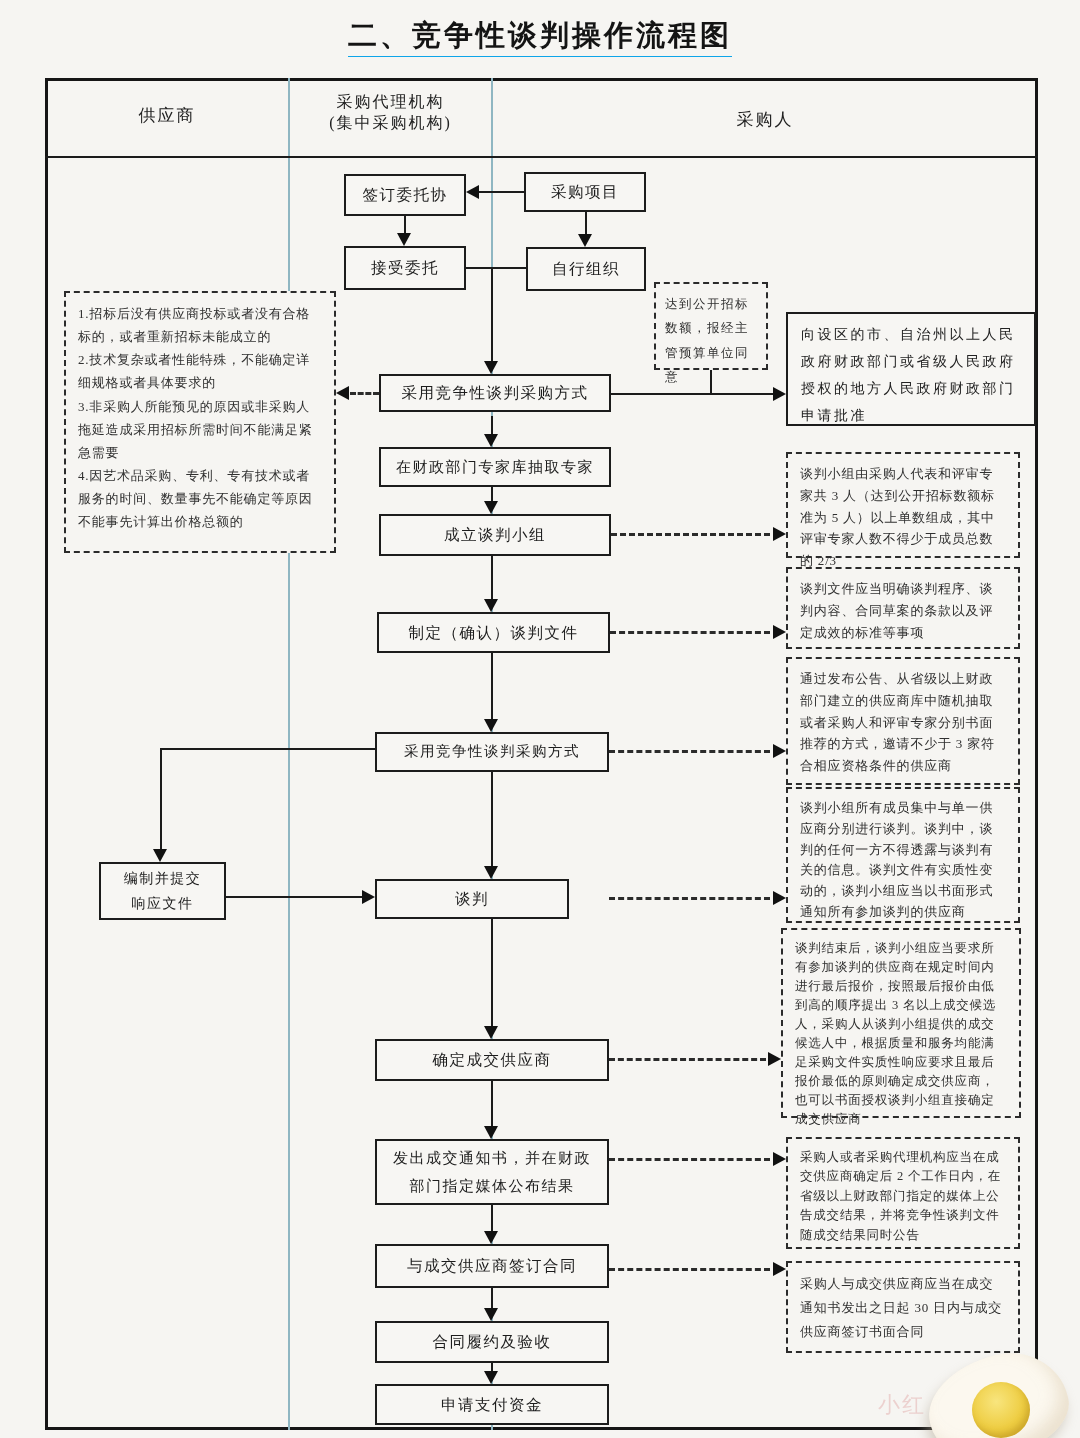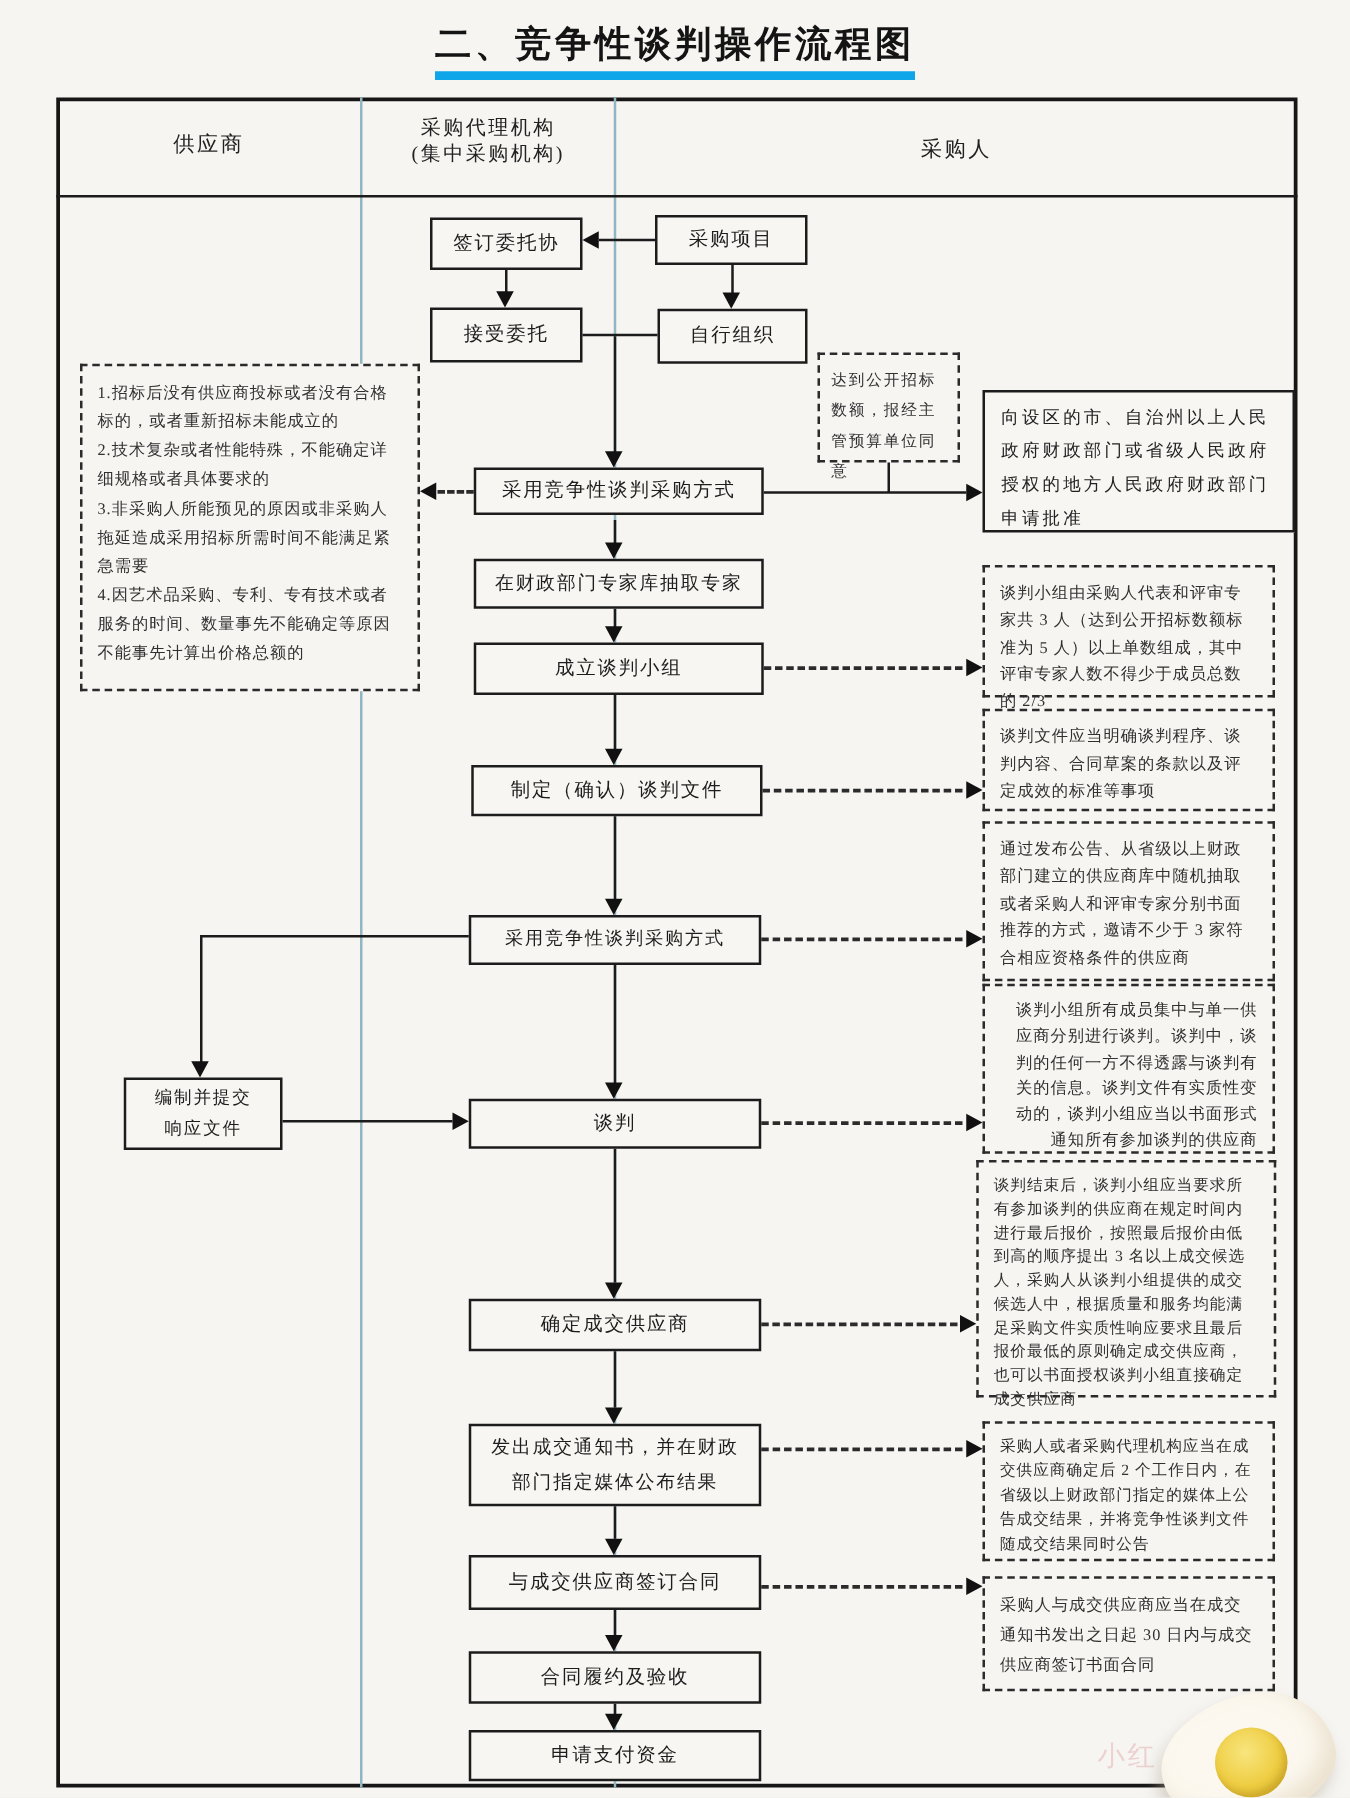--- a/index.html
+++ b/index.html
@@ -1,19 +1,19 @@
 <!DOCTYPE html>
 <html><head>
 <meta charset="utf-8">
 <style>
   * { margin:0; padding:0; box-sizing:border-box; }
   body { font-family:"Liberation Serif","DejaVu Serif",serif; background:#e9e9e7; }
   .stage { position:relative; width:1080px; height:1438px; background:#f6f5f2; overflow:hidden; margin:0 auto; }
   .title { position:absolute; top:16px; left:0; width:100%; text-align:center; font-size:29px; font-weight:bold; letter-spacing:3px; color:#141414; }
-  .title span { border-bottom:7px solid #0ea5e9; padding-bottom:5px; }
+  .title span { border-bottom:1px solid #0ea5e9; padding-bottom:5px; }
   .frame { position:absolute; left:45px; top:78px; width:993px; height:1352px; border:3px solid #161616; }
   .divider { position:absolute; top:78px; height:1352px; width:2px; background:#8fb6c2; }
   .hline { position:absolute; height:2px; background:#1b1b1b; }
   .vline { position:absolute; width:2px; background:#1b1b1b; }
   .dash-h { position:absolute; height:0; border-top:3px dashed #2b2b2b; }
   .arr-d { position:absolute; width:0; height:0; border-left:7px solid transparent; border-right:7px solid transparent; border-top:13px solid #111; }
   .arr-r { position:absolute; width:0; height:0; border-top:7px solid transparent; border-bottom:7px solid transparent; border-left:13px solid #111; }
   .arr-l { position:absolute; width:0; height:0; border-top:7px solid transparent; border-bottom:7px solid transparent; border-right:13px solid #111; }
   .colhead { position:absolute; text-align:center; font-size:17px; color:#222; letter-spacing:2px; }
   .box { position:absolute; border:2.5px solid #1c1c1c; background:#f7f6f3; display:flex; flex-direction:column; align-items:center; justify-content:center; text-align:center; font-size:15.5px; color:#1d1d1d; letter-spacing:1.5px; line-height:1.5; padding:2px 10px; }
@@ -49,37 +49,37 @@
   <div class="box" style="left:526px; top:247px; width:120px; height:44px;">自行组织</div>
   <div class="box" style="left:379px; top:374px; width:232px; height:38px;">采用竞争性谈判采购方式</div>
   <div class="box" style="left:379px; top:447px; width:232px; height:40px; font-size:15px;">在财政部门专家库抽取专家</div>
   <div class="box" style="left:379px; top:514px; width:232px; height:42px;">成立谈判小组</div>
   <div class="box" style="left:377px; top:612px; width:233px; height:41px;">制定（确认）谈判文件</div>
   <div class="box" style="left:375px; top:732px; width:234px; height:40px; font-size:14.5px;">采用竞争性谈判采购方式</div>
   <div class="box" style="left:99px; top:862px; width:127px; height:58px; font-size:14px; line-height:1.8;">
     <div>编制并提交</div>
     <div>响应文件</div>
   </div>
-  <div class="box" style="left:375px; top:879px; width:234px; height:40px;">谈判</div>
+  <div class="box" style="left:375px; top:879px; width:194px; height:40px;">谈判</div>
   <div class="box" style="left:375px; top:1039px; width:234px; height:42px;">确定成交供应商</div>
   <div class="box" style="left:375px; top:1139px; width:234px; height:66px; font-size:15px; line-height:1.9; padding:4px 14px;">发出成交通知书，并在财政部门指定媒体公布结果</div>
   <div class="box" style="left:375px; top:1244px; width:234px; height:44px;">与成交供应商签订合同</div>
   <div class="box" style="left:375px; top:1321px; width:234px; height:42px;">合同履约及验收</div>
   <div class="box" style="left:375px; top:1384px; width:234px; height:41px;">申请支付资金</div>
 
   <div class="note pre" style="left:64px; top:291px; width:272px; height:262px; line-height:1.78;">1.招标后没有供应商投标或者没有合格标的，或者重新招标未能成立的
 2.技术复杂或者性能特殊，不能确定详细规格或者具体要求的
 3.非采购人所能预见的原因或非采购人拖延造成采用招标所需时间不能满足紧急需要
 4.因艺术品采购、专利、专有技术或者服务的时间、数量事先不能确定等原因不能事先计算出价格总额的</div>
   <div class="note" style="left:654px; top:282px; width:114px; height:88px; font-size:12.5px; line-height:1.95; letter-spacing:1.5px; padding:8px 9px;">达到公开招标数额，报经主管预算单位同意</div>
   <div class="solidnote" style="left:786px; top:312px; width:250px; height:114px;">向设区的市、自治州以上人民政府财政部门或省级人民政府授权的地方人民政府财政部门申请批准</div>
   <div class="note" style="left:786px; top:452px; width:234px; height:106px;">谈判小组由采购人代表和评审专家共 3 人（达到公开招标数额标准为 5 人）以上单数组成，其中评审专家人数不得少于成员总数的 2/3</div>
   <div class="note" style="left:786px; top:567px; width:234px; height:82px;">谈判文件应当明确谈判程序、谈判内容、合同草案的条款以及评定成效的标准等事项</div>
   <div class="note" style="left:786px; top:657px; width:234px; height:128px;">通过发布公告、从省级以上财政部门建立的供应商库中随机抽取或者采购人和评审专家分别书面推荐的方式，邀请不少于 3 家符合相应资格条件的供应商</div>
-  <div class="note" style="left:786px; top:787px; width:234px; height:136px; line-height:1.6;text-align:right;">谈判小组所有成员集中与单一供应商分别进行谈判。谈判中，谈判的任何一方不得透露与谈判有关的信息。谈判文件有实质性变动的，谈判小组应当以书面形式通知所有参加谈判的供应商</div>
+  <div class="note" style="left:786px; top:787px; width:234px; height:136px; line-height:1.6;">谈判小组所有成员集中与单一供应商分别进行谈判。谈判中，谈判的任何一方不得透露与谈判有关的信息。谈判文件有实质性变动的，谈判小组应当以书面形式通知所有参加谈判的供应商</div>
   <div class="note" style="left:781px; top:928px; width:240px; height:190px; font-size:12.5px; line-height:1.52;">谈判结束后，谈判小组应当要求所有参加谈判的供应商在规定时间内进行最后报价，按照最后报价由低到高的顺序提出 3 名以上成交候选人，采购人从谈判小组提供的成交候选人中，根据质量和服务均能满足采购文件实质性响应要求且最后报价最低的原则确定成交供应商，也可以书面授权谈判小组直接确定成交供应商</div>
   <div class="note" style="left:786px; top:1137px; width:234px; height:112px; font-size:12.5px; line-height:1.55;">采购人或者采购代理机构应当在成交供应商确定后 2 个工作日内，在省级以上财政部门指定的媒体上公告成交结果，并将竞争性谈判文件随成交结果同时公告</div>
   <div class="note" style="left:786px; top:1261px; width:234px; height:92px; line-height:1.85;">采购人与成交供应商应当在成交通知书发出之日起 30 日内与成交供应商签订书面合同</div>
 
   <div>
     <div class="arr-l" style="left:466px; top:185px;"></div>
     <div class="hline" style="left:479px; top:191px; width:45px;"></div>
     <div class="vline" style="left:404px; top:216px; height:18px;"></div>
     <div class="arr-d" style="left:397px; top:233px;"></div>
     <div class="vline" style="left:585px; top:212px; height:23px;"></div>

